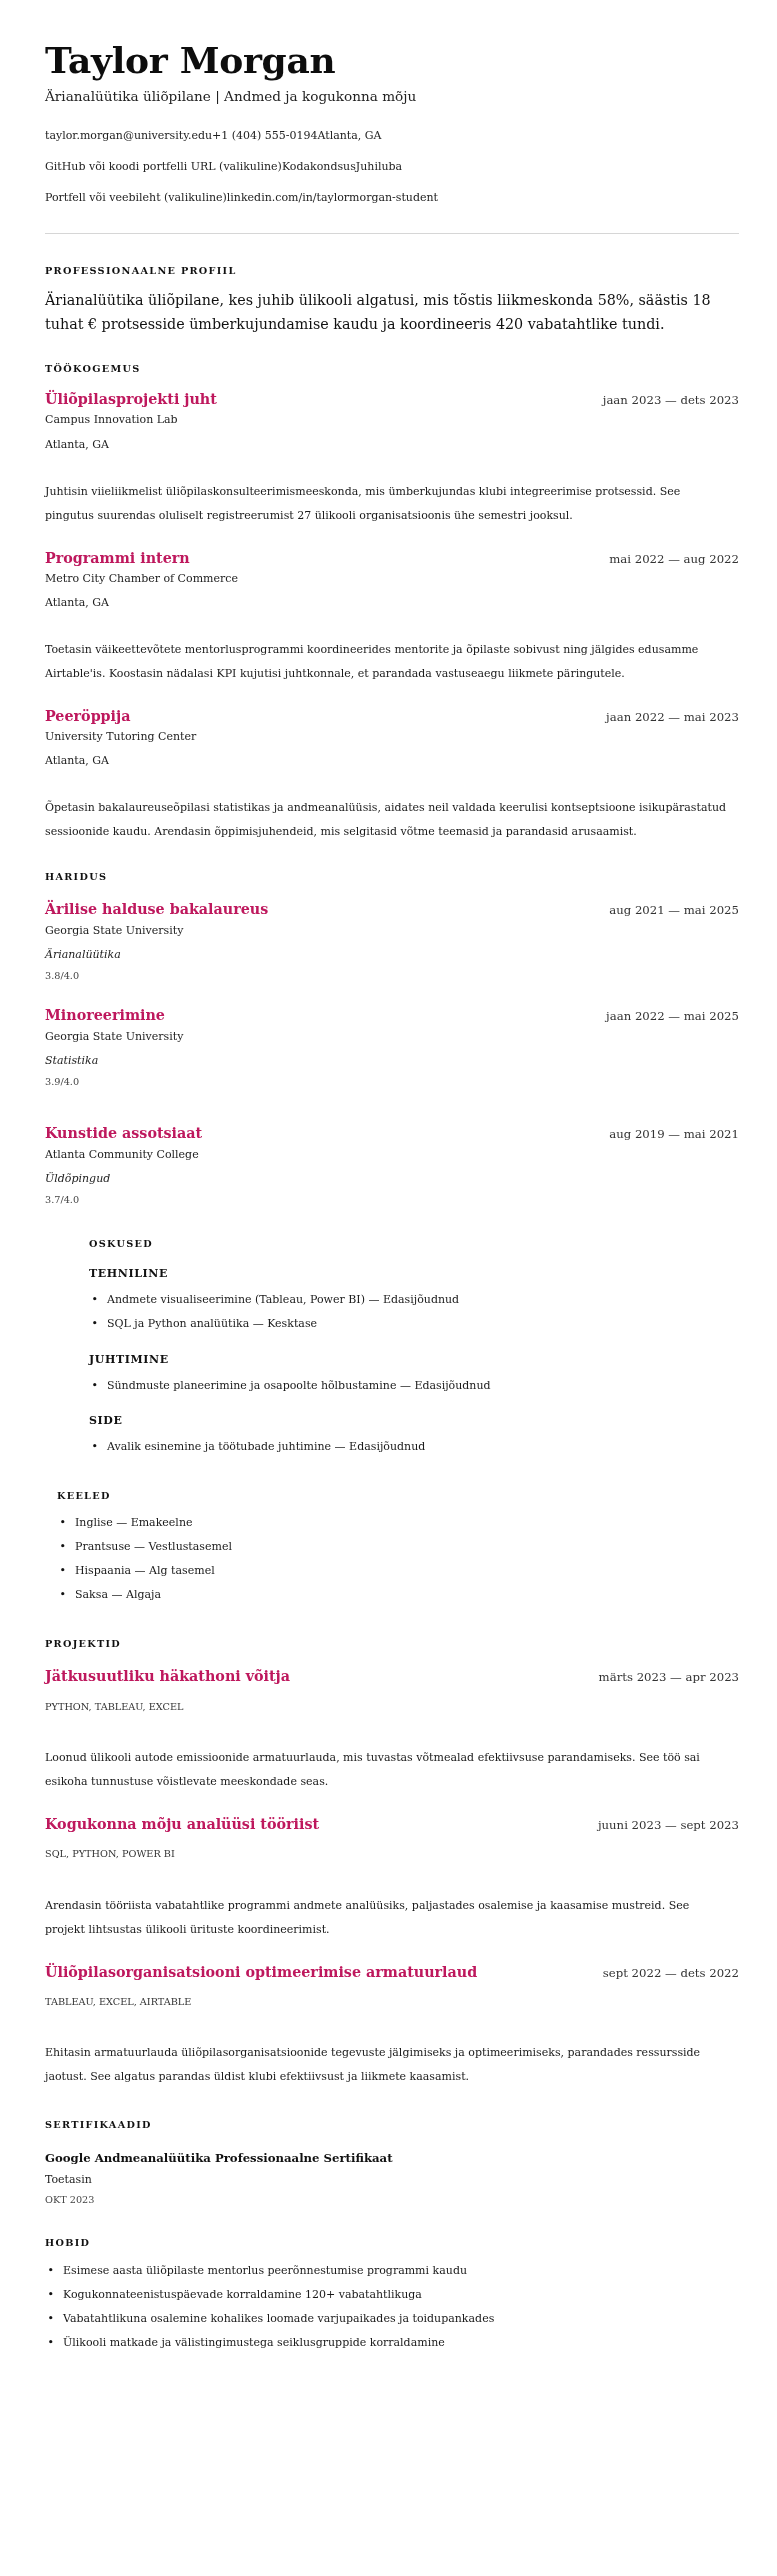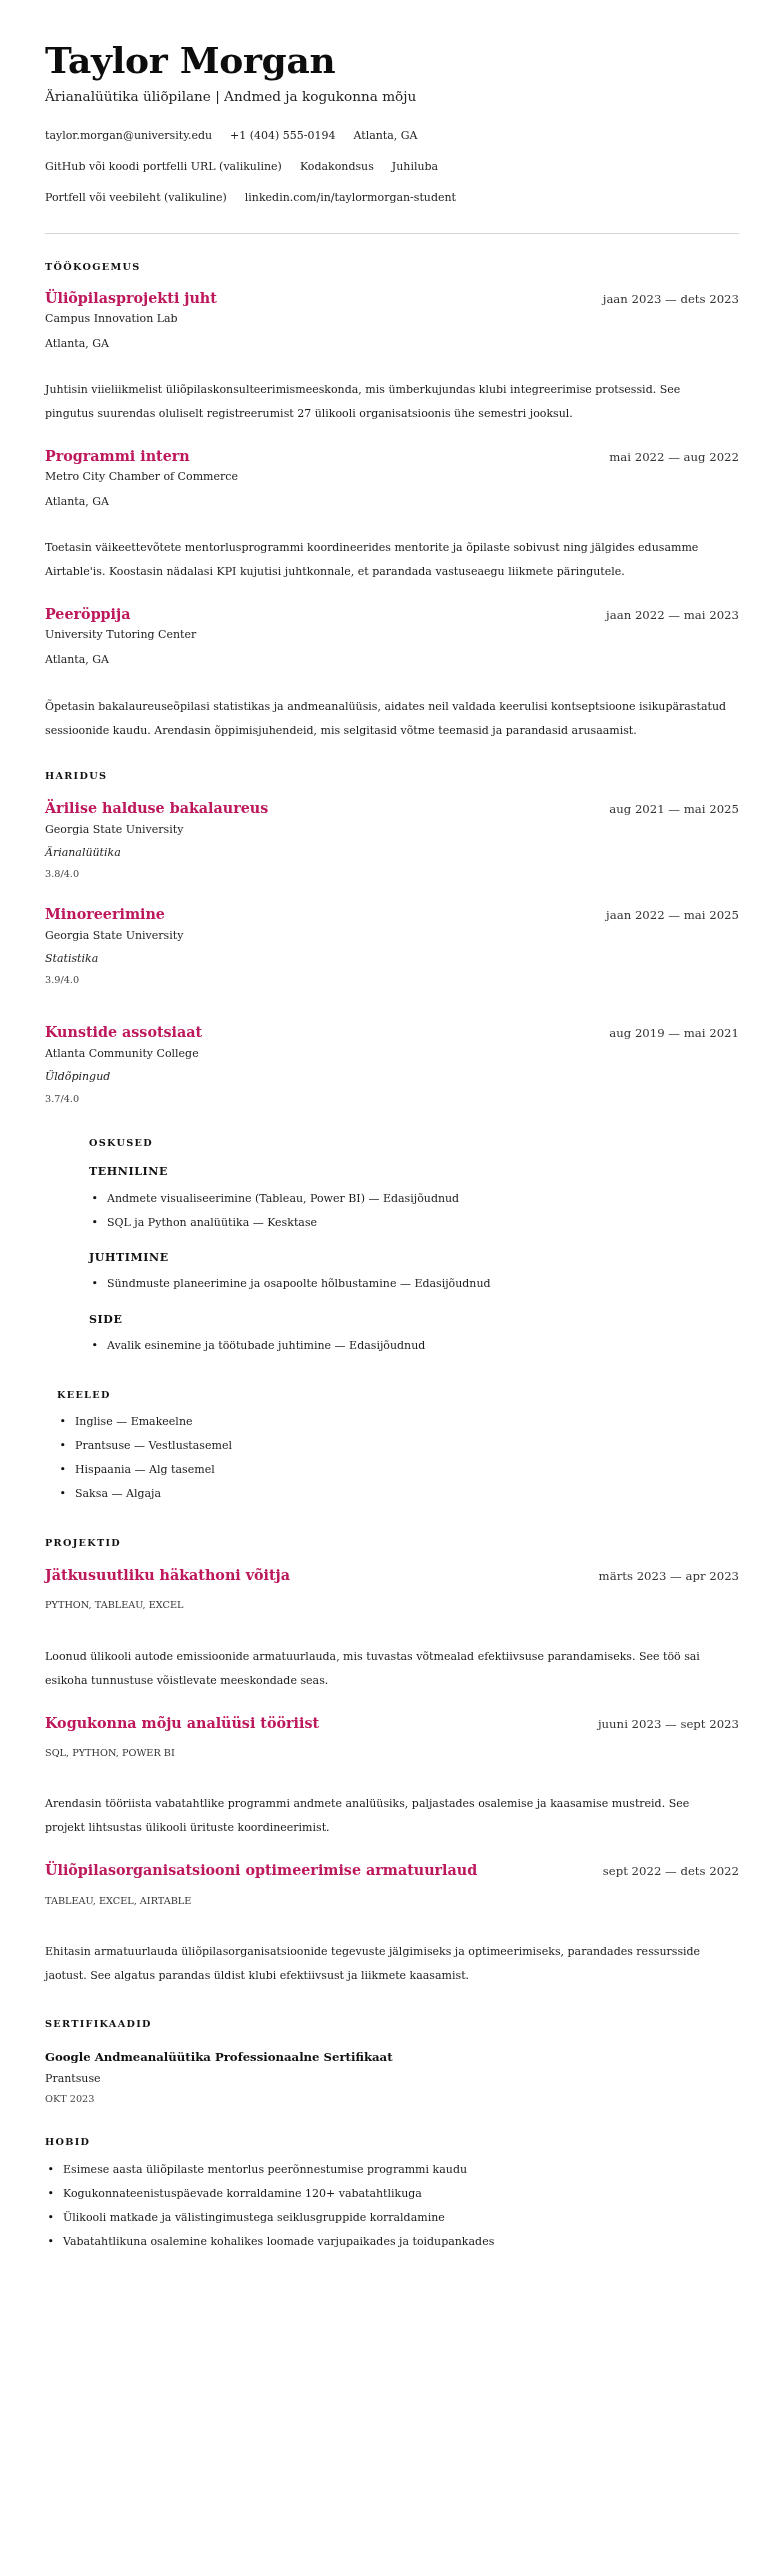--- a/index.html
+++ b/index.html
@@ -26,21 +26,20 @@
     font-size: 13.6px;
     line-height: 21px;
     color: #222;
     margin-top: 2.6px;
   }
   .contact-row {
     font-size: 11px;
     line-height: 15.6px;
     color: #222;
     display: flex;
-    gap: 18px;
     margin-top: 15.6px;
   }
   .contact-row.first { margin-top: 21px; }
   .contact-row span { white-space: nowrap; }
   .divider {
     height: 1.9px;
     background: #d6d6d6;
     margin-top: 27px;
   }
   .section { margin-top: 30px; }
@@ -184,20 +183,24 @@
       <span>Juhiluba</span>
     </div>
     <div class="contact-row">
       <span>Portfell või veebileht (valikuline)</span>
       <span>linkedin.com/in/taylormorgan-student</span>
     </div>
   </header>
 
   <div class="divider"></div>
 
+  <section class="section">
+    <h2 class="section-title">Professionaalne profiil</h2>
+    <p class="profile-text">Ärianalüütika üliõpilane, kes juhib ülikooli algatusi, mis tõstis liikmeskonda 58%, säästis 18 tuhat € protsesside ümberkujundamise kaudu ja koordineeris 420 vabatahtlike tundi.</p>
+  </section>
 
   <section class="section" style="margin-top:26px;">
     <h2 class="section-title">Töökogemus</h2>
 
     <div class="entry">
       <div class="entry-head">
         <div class="entry-title">Üliõpilasprojekti juht</div>
         <div class="entry-date">jaan 2023 — dets 2023</div>
       </div>
       <div class="entry-org">Campus Innovation Lab</div>
@@ -324,29 +327,29 @@
       </div>
       <div class="proj-tags">TABLEAU, EXCEL, AIRTABLE</div>
       <p class="entry-desc">Ehitasin armatuurlauda üliõpilasorganisatsioonide tegevuste jälgimiseks ja optimeerimiseks, parandades ressursside jaotust. See algatus parandas üldist klubi efektiivsust ja liikmete kaasamist.</p>
     </div>
   </section>
 
   <section class="section" style="margin-top:28.5px;">
     <h2 class="section-title">Sertifikaadid</h2>
     <div class="cert-entry">
       <div class="cert-name">Google Andmeanalüütika Professionaalne Sertifikaat</div>
-      <div class="cert-issuer">Prantsuse</div>
+      <div class="cert-issuer">Toetasin</div>
       <div class="cert-date">OKT 2023</div>
     </div>
   </section>
 
   <section class="section" style="margin-top:28.5px;">
     <h2 class="section-title">Hobid</h2>
     <ul class="bullets" style="margin-top:10.4px;">
       <li>Esimese aasta üliõpilaste mentorlus peerõnnestumise programmi kaudu</li>
       <li>Kogukonnateenistuspäevade korraldamine 120+ vabatahtlikuga</li>
+      <li>Vabatahtlikuna osalemine kohalikes loomade varjupaikades ja toidupankades</li>
       <li>Ülikooli matkade ja välistingimustega seiklusgruppide korraldamine</li>
-      <li>Vabatahtlikuna osalemine kohalikes loomade varjupaikades ja toidupankades</li>
     </ul>
   </section>
 
 </div>
 
 
 </body></html>

